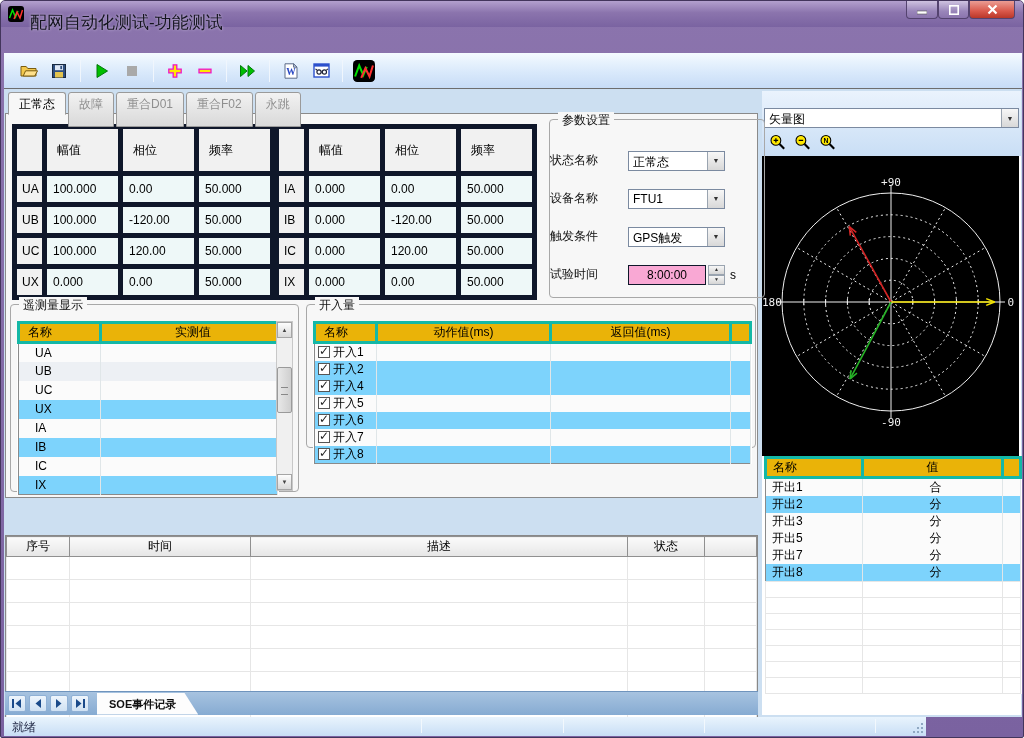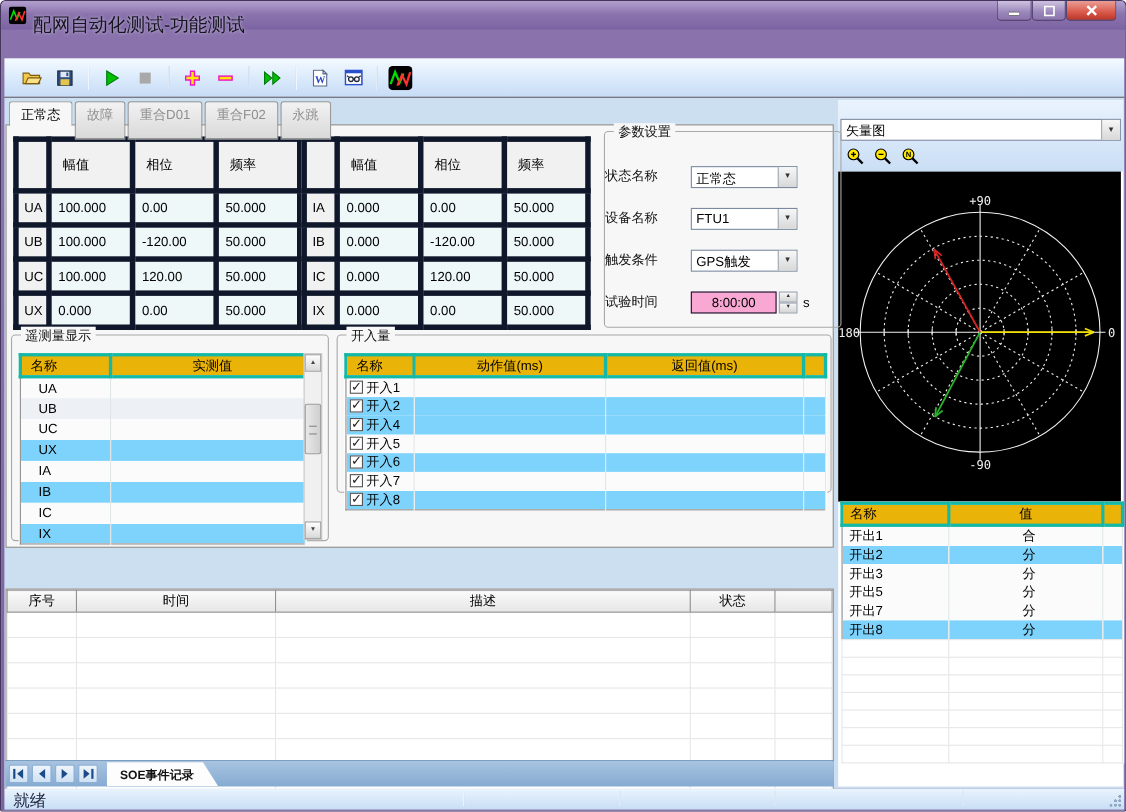--- a/index.html
+++ b/index.html
@@ -136,22 +136,22 @@
   .plot-label{ fill:#f0f0f0; font-size:11px; font-family:"DejaVu Sans Mono",monospace; }
 
   .t-out{ left:2px; top:365px; width:255px; }
   .t-out tr.lhead td{ padding-left:6px; }
   .t-out tr.lhead td.cth{ text-align:center; padding-left:0; }
   .t-out tr.lrow td{ height:16px; padding-left:6px; }
   .t-out td.ctr{ text-align:center; padding-left:0; }
   .t-out tr.fill td{ height:16px; border:1px solid #e6e6e6; background:#fff; }
 
   
-  .statusbar{ position:absolute; left:3px; top:716px; width:1018px; height:19px;
-    background:linear-gradient(#e9f4fd,#c8def5); font-size:15px; color:#1c2340;text-align:right; }
+  .statusbar{ position:absolute; left:3px; top:716px; width:922px; height:19px;
+    background:linear-gradient(#e9f4fd,#c8def5); font-size:12px; color:#1c2340;text-align:right; }
   .statusbar .stext{ position:absolute; left:8px; top:2px; }
   .ssep{ position:absolute; top:2px; width:1px; height:14px; background:#a9c2dc; border-right:1px solid #f2f8fd; }
   .grip{ position:absolute; right:2px; bottom:2px; width:12px; height:12px;
     background:
       radial-gradient(circle at 10px 2px,#8fa8c2 1.2px,transparent 1.5px),
       radial-gradient(circle at 10px 6px,#8fa8c2 1.2px,transparent 1.5px),
       radial-gradient(circle at 6px 6px,#8fa8c2 1.2px,transparent 1.5px),
       radial-gradient(circle at 10px 10px,#8fa8c2 1.2px,transparent 1.5px),
       radial-gradient(circle at 6px 10px,#8fa8c2 1.2px,transparent 1.5px),
       radial-gradient(circle at 2px 10px,#8fa8c2 1.2px,transparent 1.5px); }

